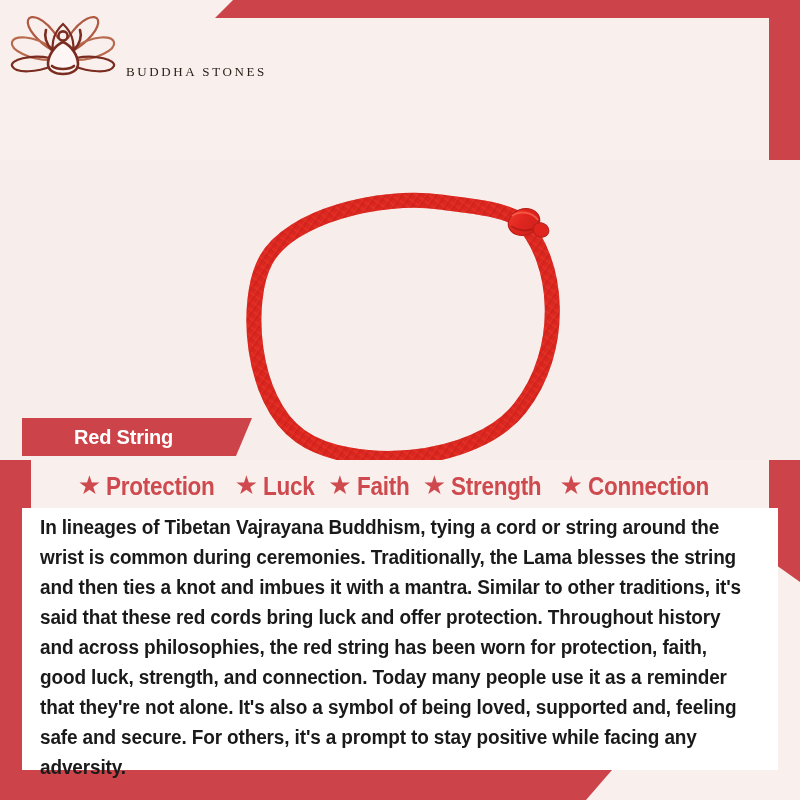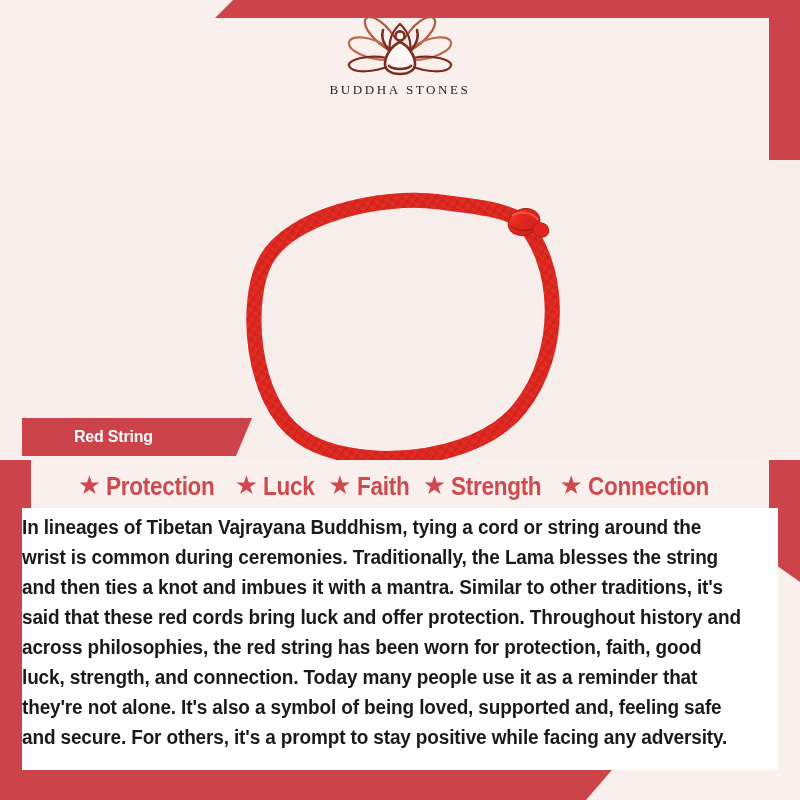--- a/index.html
+++ b/index.html
@@ -47,22 +47,22 @@
     height: 30px;
     background: #cc4449;
     clip-path: polygon(0 0, 100% 0, calc(100% - 26px) 100%, 0 100%);
   }
 
   
   .logo-wrap {
     position: absolute;
     top: 8px; left: 0; right: 0;
     display: flex;
-    flex-direction: column;
-    align-items: center;
+    flex-direction: row;
+    align-items: flex-end;
     z-index: 4;
   }
   .logo-mark { display: block; }
   .logo-text {
     margin-top: 2px;
     font-family: "Liberation Serif", serif;
     font-size: 13px;
     letter-spacing: 2.6px;
     color: #2b2018;
     font-weight: 400;
@@ -105,21 +105,21 @@
     width: 230px; height: 38px;
     background: #cc4449;
     clip-path: polygon(0 0, 100% 0, calc(100% - 16px) 100%, 0 100%);
     display: flex;
     align-items: center;
     z-index: 5;
   }
   .label-text {
     margin-left: 52px;
     color: #ffffff;
-    font-size: 16px;
+    font-size: 20px;
     font-weight: 700;
     letter-spacing: -0.2px;
   }
 
   
   .benefits {
     position: absolute;
     left: 24px; top: 466px;
     width: 752px; height: 40px;
     display: flex;
@@ -151,21 +151,21 @@
     letter-spacing: -0.3px;
   }
 
   
   .copy-panel {
     position: absolute;
     left: 22px; top: 508px;
     width: 756px; height: 262px;
     background: #ffffff;
     z-index: 5;
-    padding: 4px 12px 0 0;
+    padding: 4px 12px 0 18px;
     box-sizing: border-box;
   }
   .copy-text {
     font-size: 19.6px;
     line-height: 30px;
     color: #1a1a1a;
     font-weight: 600;
     transform: scaleX(0.97);
     transform-origin: left top;
     letter-spacing: -0.15px;

